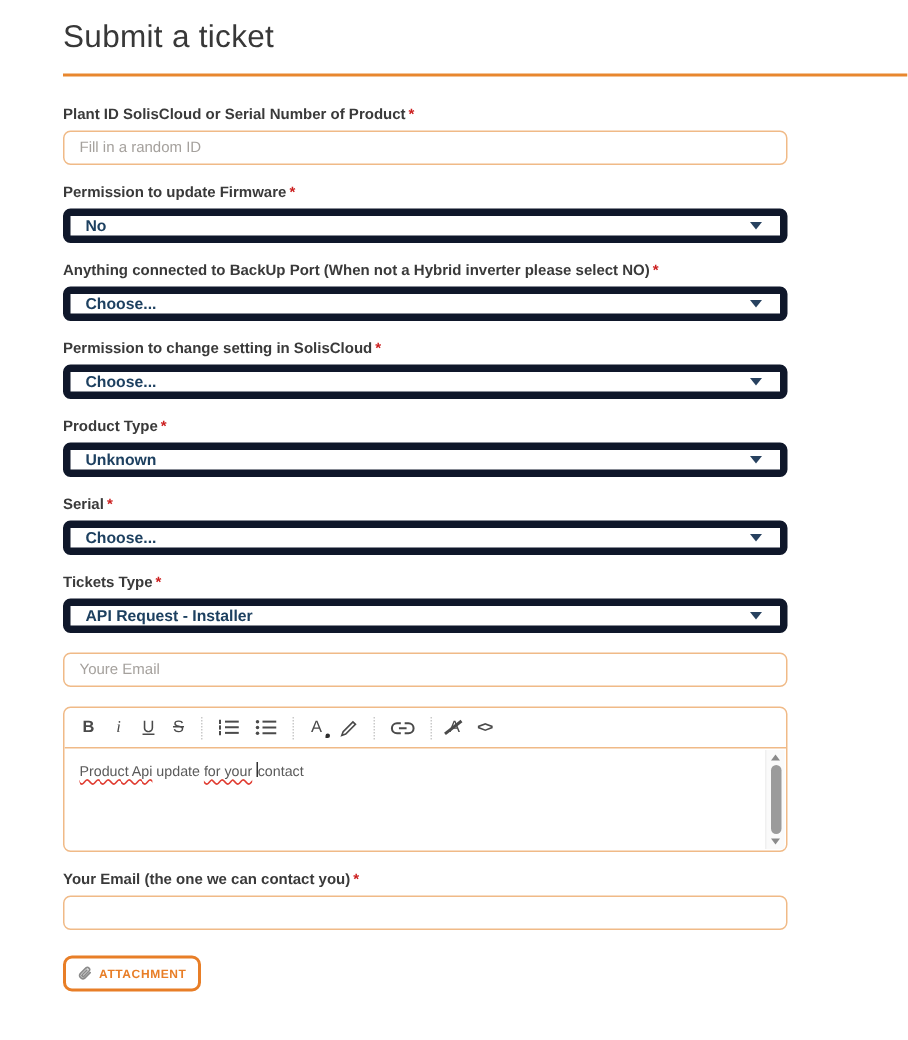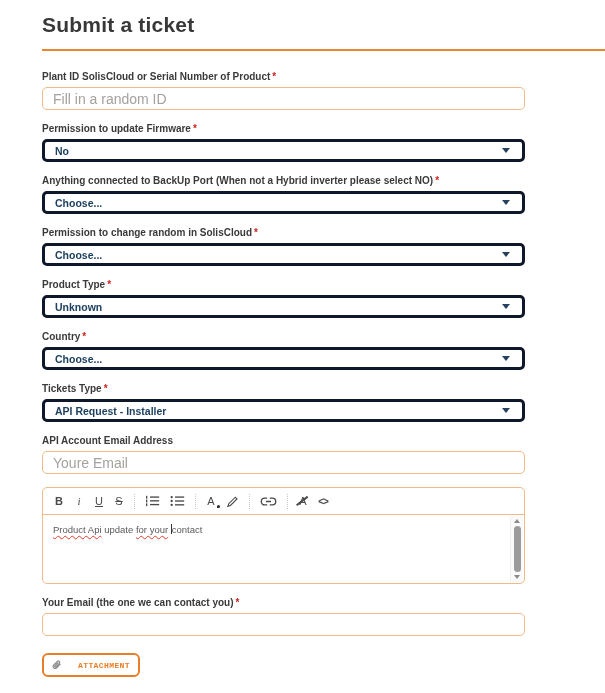--- a/index.html
+++ b/index.html
@@ -2,34 +2,34 @@
 <html><head>
 <meta charset="utf-8">
 <style>
   html,body{margin:0;padding:0;}
   body{
     width:605px;height:693px;overflow:hidden;background:#fff;
     font-family:"Liberation Sans","DejaVu Sans",sans-serif;
     -webkit-font-smoothing:antialiased;
   }
   .container{padding:13px 0 0 42px;}
-  .page-title{font-size:21px;font-weight:700;color:#383838;margin:0;letter-spacing:.2px;}
+  .page-title{font-size:21px;font-weight:400;color:#383838;margin:0;letter-spacing:.2px;}
   .divider{width:563px;height:2px;background:#e8872e;margin-top:12px;border:none;}
   form{margin-top:20px;width:483px;}
   .field{margin-bottom:13px;}
   .field-label{display:block;font-size:10px;font-weight:bold;color:#3a3a3a;margin-bottom:5px;}
   .req{color:#cc1f1f;font-weight:bold;margin-left:2px;}
   .text-input{
     width:100%;height:23px;box-sizing:border-box;border:1px solid #f0ba87;border-radius:5px;
-    padding:0 10px;font-size:14px;color:#444;outline:none;background:#fff;
+    padding:0 10px;font-size:10px;color:#444;outline:none;background:#fff;
     font-family:"Liberation Sans","DejaVu Sans",sans-serif;
   }
   .text-input::placeholder{color:#a5a19d;opacity:1;}
   .select{
-    height:23px;box-sizing:border-box;border:3px solid #0f172a;border-radius:5px;background:#fff;
+    height:23px;box-sizing:border-box;border:5px solid #0f172a;border-radius:5px;background:#fff;
     display:flex;align-items:center;justify-content:space-between;padding:0 12px 0 10px;cursor:pointer;
   }
   .select-value{font-size:10.5px;color:#1d4060;font-weight:bold;}
   .caret{width:0;height:0;border-left:4px solid transparent;border-right:4px solid transparent;border-top:5px solid #27415f;}
   
   .editor{border:1px solid #f0ba87;border-radius:5px;overflow:hidden;background:#fff;}
   .editor-toolbar{height:26px;display:flex;align-items:center;padding:0 6px;border-bottom:1px solid #f0ba87;}
   .tb-btn{
     min-width:20px;height:20px;display:flex;align-items:center;justify-content:center;
     background:none;border:none;padding:0 5px;font-size:11px;color:#4a4a4a;cursor:pointer;
@@ -48,24 +48,24 @@
   .text-caret{display:inline-block;width:1px;height:10px;background:#333;vertical-align:-1px;}
   .fake-scrollbar{
     position:absolute;top:1px;right:1px;bottom:1px;width:12px;background:#fafafa;border-left:1px solid #f0f0f0;
     display:flex;flex-direction:column;align-items:center;padding:3px 0;
   }
   .sb-up{width:0;height:0;border-left:3.5px solid transparent;border-right:3.5px solid transparent;border-bottom:4.5px solid #8a8a8a;}
   .sb-down{width:0;height:0;border-left:3.5px solid transparent;border-right:3.5px solid transparent;border-top:4.5px solid #8a8a8a;}
   .sb-thumb{width:7px;flex:1;margin:3px 0;background:#9b9b9b;border-radius:4px;}
   
   .attach-btn{
-    margin-top:4px;display:inline-flex;align-items:center;gap:16px;background:#fff;
+    margin-top:4px;display:inline-flex;align-items:center;gap:4px;background:#fff;
     border:2px solid #e87e27;border-radius:6px;padding:4px 8px;cursor:pointer;
     color:#e87e27;font-size:8px;font-weight:bold;letter-spacing:.4px;
-    font-family:Liberation Mono, monospace;
+    font-family:Liberation Sans, sans-serif;
   }
 </style>
 </head>
 <body>
 
 <div class="container">
   <h1 class="page-title">Submit a ticket</h1>
   <div class="divider"></div>
 
   <form>
@@ -89,57 +89,56 @@
     <div class="field">
       <label class="field-label"><span>Anything connected to BackUp Port (When not a Hybrid inverter please select NO)</span><span class="req">*</span></label>
       <div class="select">
         <span class="select-value">Choose...</span>
         <span class="caret"></span>
       </div>
     </div>
 
     
     <div class="field">
-      <label class="field-label"><span>Permission to change random in SolisCloud</span><span class="req">*</span></label>
+      <label class="field-label"><span>Permission to change setting in SolisCloud</span><span class="req">*</span></label>
       <div class="select">
         <span class="select-value">Choose...</span>
         <span class="caret"></span>
       </div>
     </div>
 
     
     <div class="field">
       <label class="field-label"><span>Product Type</span><span class="req">*</span></label>
       <div class="select">
         <span class="select-value">Unknown</span>
         <span class="caret"></span>
       </div>
     </div>
 
     
     <div class="field">
-      <label class="field-label"><span>Country</span><span class="req">*</span></label>
+      <label class="field-label"><span>Serial</span><span class="req">*</span></label>
       <div class="select">
         <span class="select-value">Choose...</span>
         <span class="caret"></span>
       </div>
     </div>
 
     
     <div class="field">
       <label class="field-label"><span>Tickets Type</span><span class="req">*</span></label>
       <div class="select">
         <span class="select-value">API Request - Installer</span>
         <span class="caret"></span>
       </div>
     </div>
 
     
     <div class="field">
-      <label class="field-label"><span>API Account Email Address</span></label>
       <input class="text-input" type="text" placeholder="Youre Email" style="">
     </div>
 
     
     <div class="field">
       <div class="editor">
         <div class="editor-toolbar">
           <button type="button" class="tb-btn g-bold">B</button>
           <button type="button" class="tb-btn g-italic">i</button>
           <button type="button" class="tb-btn g-under">U</button>

